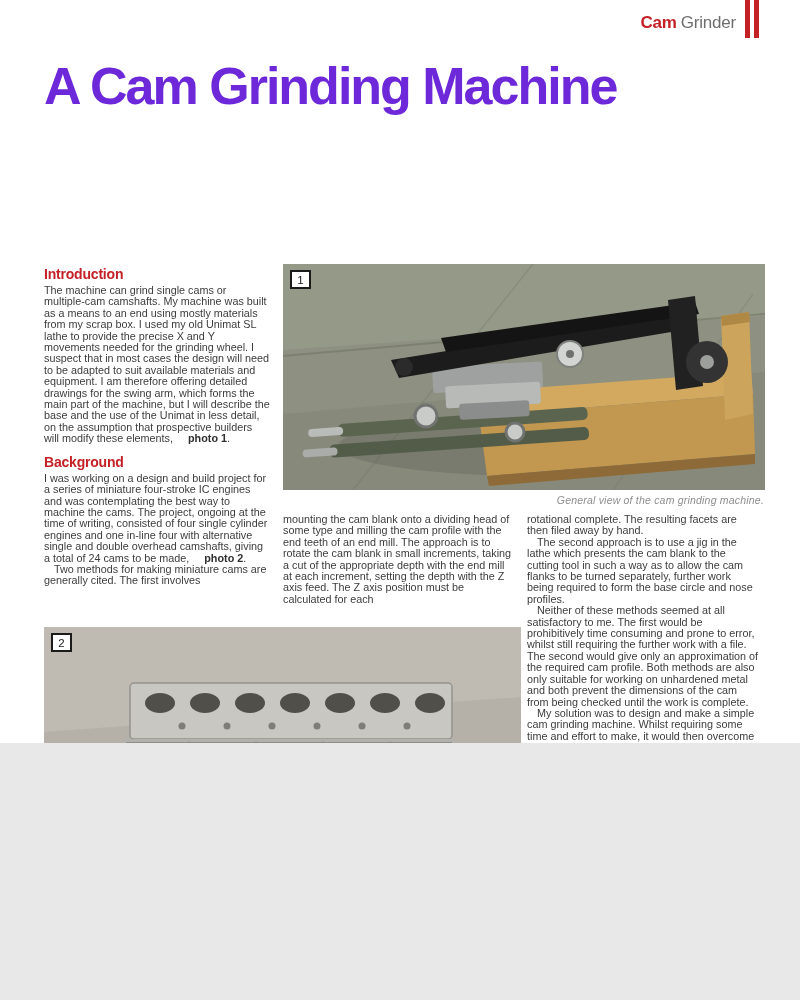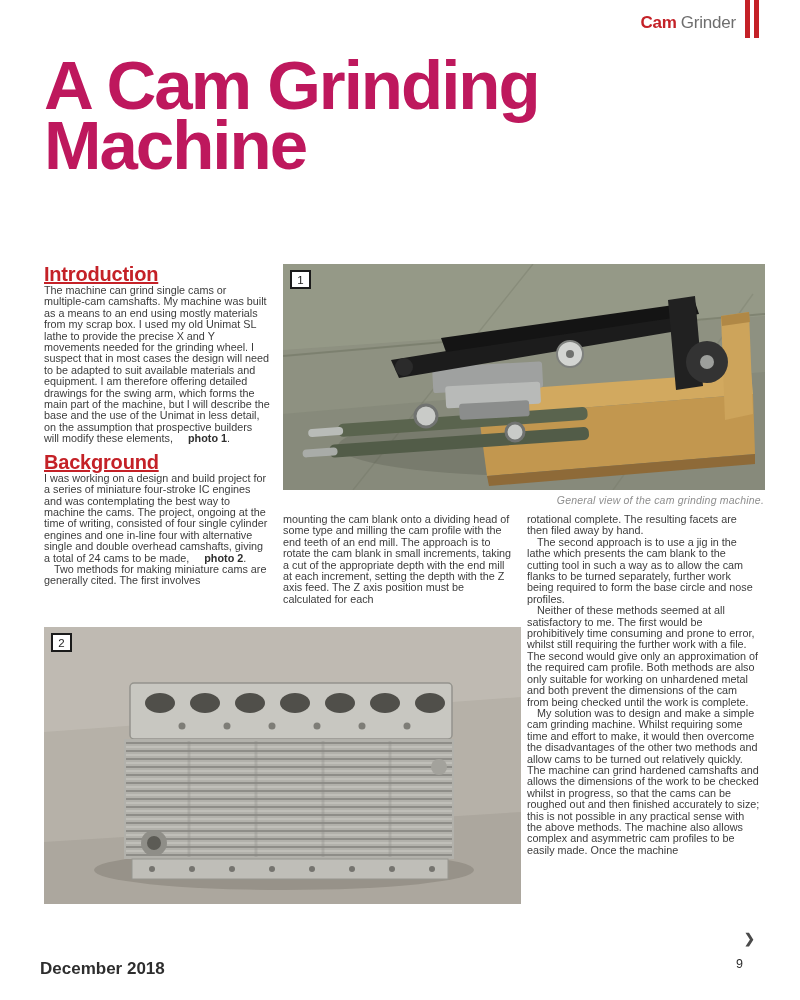--- a/index.html
+++ b/index.html
@@ -1,43 +1,43 @@
 <!DOCTYPE html>
 <html><head>
 <meta charset="utf-8">
 <style>
   * { margin:0; padding:0; box-sizing:border-box; }
   body { background:#e8e8e8; font-family:"Liberation Sans", sans-serif; }
   .page {
-    position:relative; width:800px; height:1000px; margin:0 auto;
+    position:relative; width:800px; height:743px; margin:0 auto;
     background:#ffffff; overflow:hidden; color:#3c3c3c;
   }
   
   .brand { position:absolute; top:13px; right:64px; font-size:17px; letter-spacing:-0.2px; }
   .brand-bold { color:#c42127; font-weight:bold; }
   .brand-rest { color:#6e6e6e; margin-left:4px; }
   .bars { position:absolute; top:0; right:41px; display:flex; gap:4px; }
   .bars span { width:5px; height:38px; background:#c42127; display:block; }
   
   .title {
     position:absolute; left:44px; top:56px; width:580px;
-    font-size:69px; line-height:60px; font-weight:bold; letter-spacing:-2px;
-    color:#be185d;
+    font-size:52px; line-height:60px; font-weight:bold; letter-spacing:-2px;
+    color:#6d28d9;
   }
   .standfirst {
     position:absolute; left:44px; top:198px; width:706px;
     font-size:15.5px; line-height:17px; font-weight:bold; color:#3a3a3a;
     letter-spacing:-0.1px;
   }
   
   .col { position:absolute; font-size:10.8px; line-height:11.4px; color:#3c3c3c; }
   .col1 { left:44px; top:266px; width:226px; }
   .col2 { left:283px; top:514px; width:229px; }
   .col3 { left:527px; top:514px; width:233px; }
-  .col h2 { font-size:20px; line-height:16px; color:#c42127; font-weight:bold; margin:0 0 3px 0; letter-spacing:-0.2px;text-decoration:underline; }
+  .col h2 { font-size:14px; line-height:16px; color:#c42127; font-weight:bold; margin:0 0 3px 0; letter-spacing:-0.2px; }
   .col h2.second { margin-top:9px; }
   .col p { margin:0; }
   .col p.indent { text-indent:10px; }
   .col b { color:#2f2f2f;padding-left:12px; }
   
   .photo { position:absolute; overflow:hidden; }
   .photo1 { left:283px; top:264px; width:482px; height:226px; }
   .photo2 { left:44px; top:627px; width:477px; height:277px; }
   .photo svg { display:block; width:100%; height:100%; }
   .photo-label {

